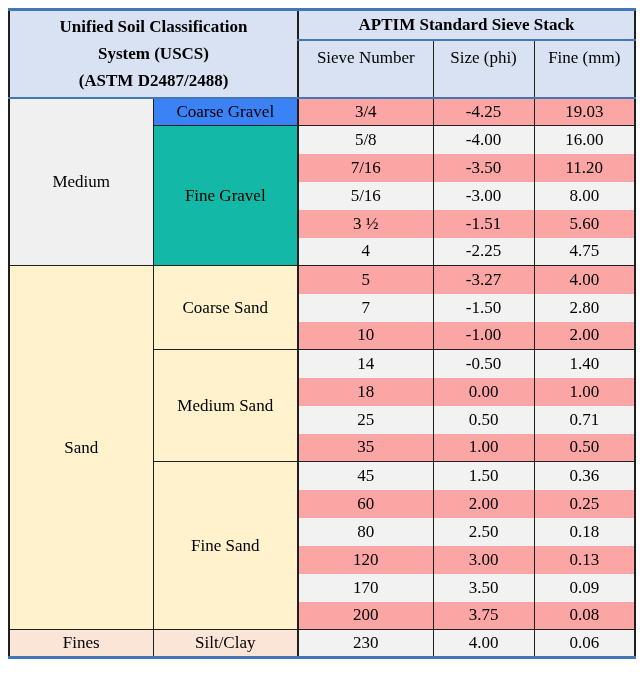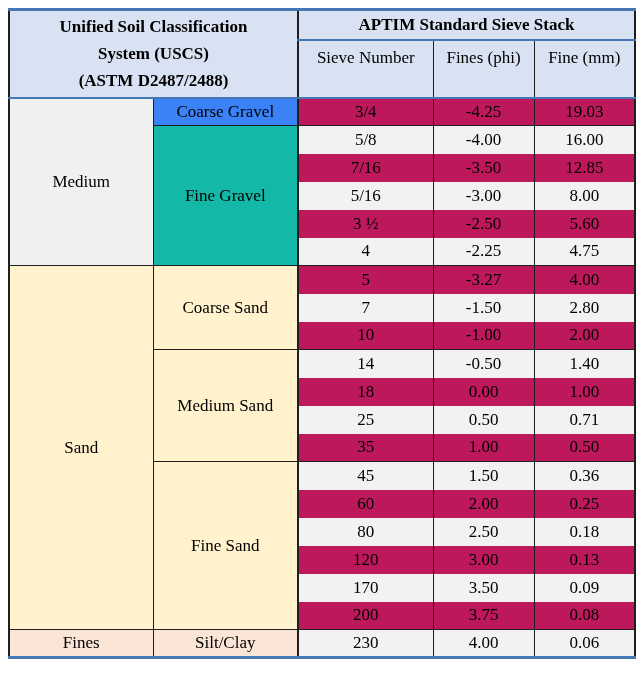--- a/index.html
+++ b/index.html
@@ -60,21 +60,21 @@
   th.subhead.v1{border-left:1px solid var(--dark-border);}
   th.subhead.v2{border-left:2px solid var(--dark-border);}
   
   tbody tr{height:28px;}
   tbody td{vertical-align:middle;}
   td.group-cell{border-top:1px solid var(--dark-border);}
   td.subgroup-cell{
     border-left:1px solid var(--dark-border);
     border-top:1px solid var(--dark-border);
   }
-  td.data-cell{border-left:1px solid var(--dark-border);background:#be185d;}
+  td.data-cell{border-left:1px solid var(--dark-border);background:#fca5a5;}
   td.data-cell.first{border-left:2px solid var(--dark-border);}
   tr.grp-start td.data-cell{border-top:1px solid var(--dark-border);}
   td.data-cell.band{background:var(--band);margin-left:20px;}
 </style>
 </head>
 <body>
 
 <div class="page">
   <table>
     <colgroup>
@@ -88,51 +88,51 @@
       <tr class="title-row">
         <th class="uscs-cell" colspan="2" rowspan="2">
           <div>Unified Soil Classification</div>
           <div>System (USCS)</div>
           <div>(ASTM D2487/2488)</div>
         </th>
         <th class="aptim-cell" colspan="3">APTIM Standard Sieve Stack</th>
       </tr>
       <tr class="subhead-row">
         <th class="subhead v2">Sieve Number</th>
-        <th class="subhead v1">Fines (phi)</th>
+        <th class="subhead v1">Size (phi)</th>
         <th class="subhead v1">Fine (mm)</th>
       </tr>
     </thead>
     <tbody>
         <tr class="grp-start">
           <td rowspan="6" class="group-cell" style="background: rgb(240, 240, 240);">Medium</td>
           <td rowspan="1" class="subgroup-cell" style="background: #3b82f6;">Coarse Gravel</td>
           <td class="data-cell first">3/4</td>
           <td class="data-cell">-4.25</td>
           <td class="data-cell">19.03</td>
         </tr>
         <tr class="grp-start">
           <td rowspan="5" class="subgroup-cell" style="background: #14b8a6;">Fine Gravel</td>
           <td class="data-cell first band">5/8</td>
           <td class="data-cell band">-4.00</td>
           <td class="data-cell band">16.00</td>
         </tr>
         <tr>
           <td class="data-cell first">7/16</td>
           <td class="data-cell">-3.50</td>
-          <td class="data-cell">12.85</td>
+          <td class="data-cell">11.20</td>
         </tr>
         <tr>
           <td class="data-cell first band">5/16</td>
           <td class="data-cell band">-3.00</td>
           <td class="data-cell band">8.00</td>
         </tr>
         <tr>
           <td class="data-cell first">3 ½</td>
-          <td class="data-cell">-2.50</td>
+          <td class="data-cell">-1.51</td>
           <td class="data-cell">5.60</td>
         </tr>
         <tr>
           <td class="data-cell first band">4</td>
           <td class="data-cell band">-2.25</td>
           <td class="data-cell band">4.75</td>
         </tr>
         <tr class="grp-start">
           <td rowspan="13" class="group-cell" style="background: rgb(255, 242, 204);">Sand</td>
           <td rowspan="3" class="subgroup-cell" style="background: rgb(255, 242, 204); margin-top: 28px;">Coarse Sand</td>

